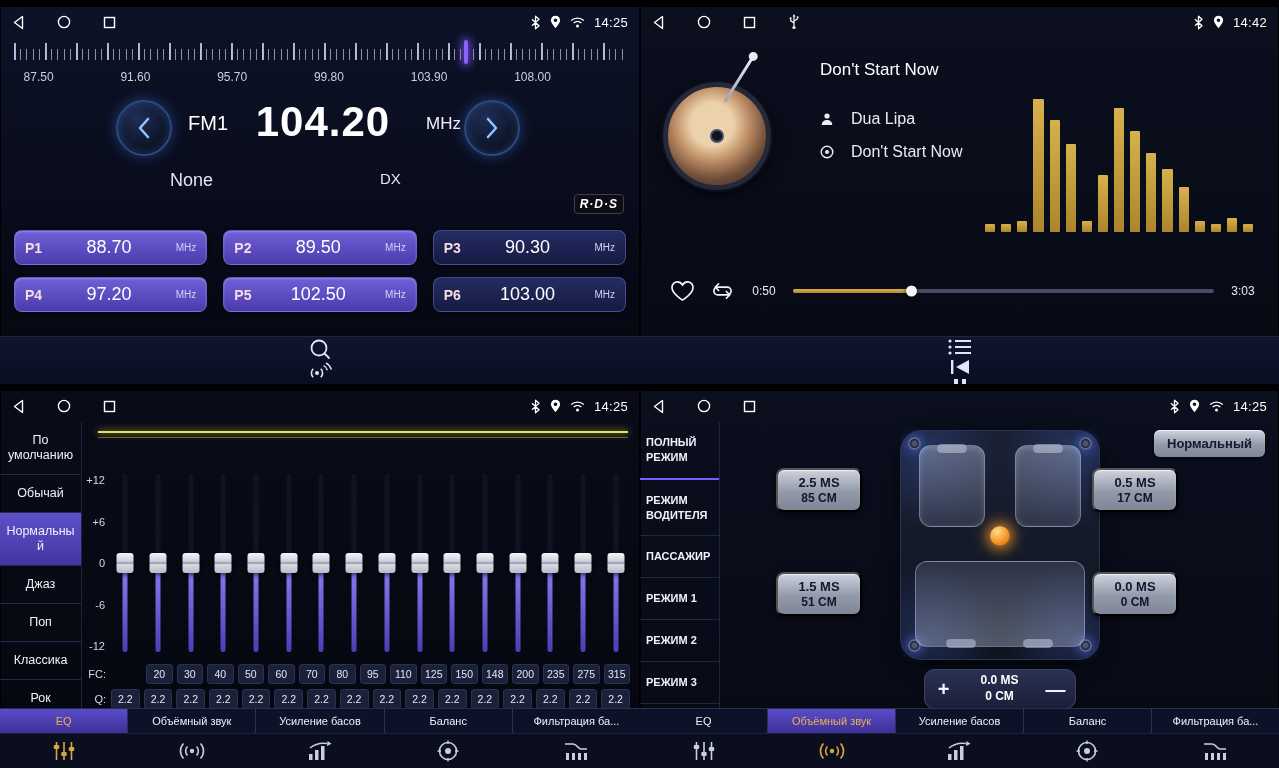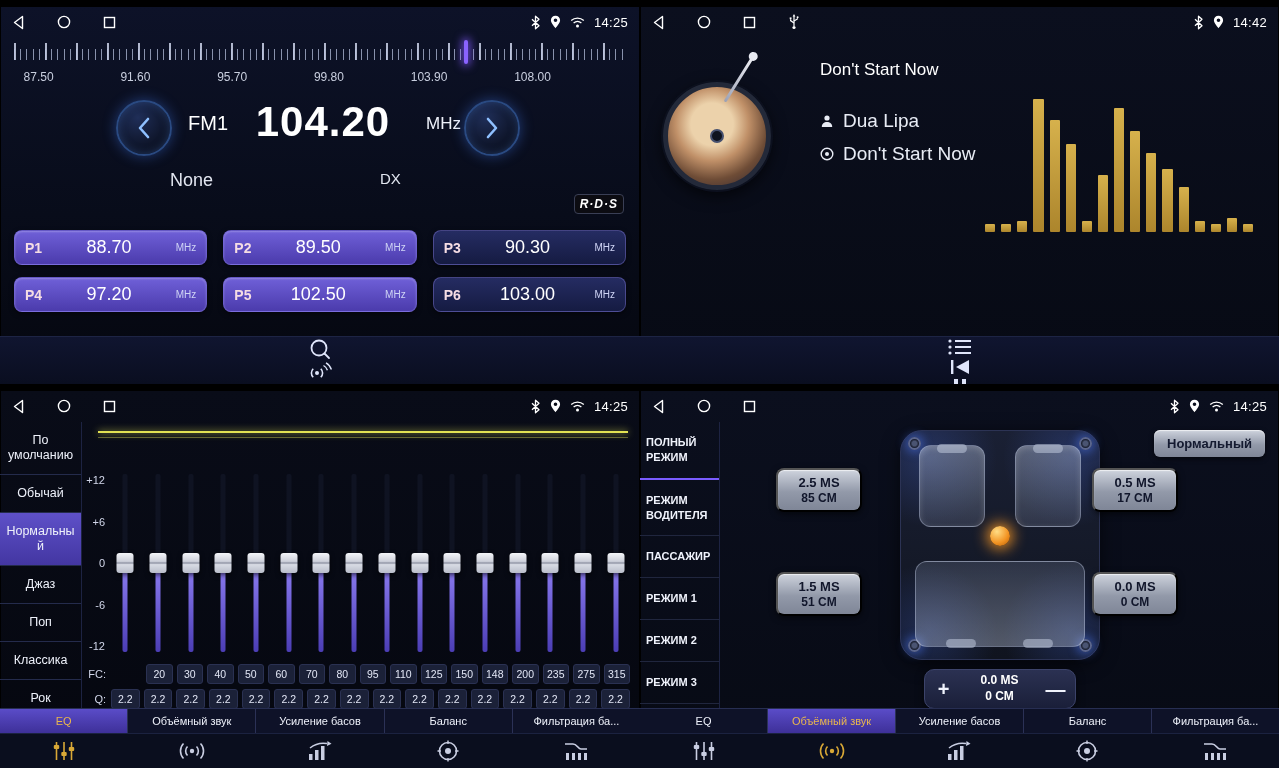--- a/index.html
+++ b/index.html
@@ -64,21 +64,21 @@
   
   .disc { position:absolute; left:23px; top:76px; width:108px; height:108px; border-radius:50%;
      background:radial-gradient(circle at 45% 38%, #ecd2ab 0 26%, #c09068 45%, #6e4c36 68%, #262030 100%);
      border:5px solid #232939; box-shadow:0 0 0 2px #0c101e, 0 5px 16px rgba(0,0,0,.7); }
   .disc::after { content:''; position:absolute; left:50%; top:50%; width:10px; height:10px; transform:translate(-50%,-50%);
      border-radius:50%; background:#10141f; border:2px solid #46506e; }
   .tonearm { position:absolute; left:112px; top:50px; width:3px; height:54px; border-radius:2px;
      background:linear-gradient(180deg,#f2f3f7,#9aa0b4); transform:rotate(32deg); transform-origin:top center; }
   .tonearm::before { content:''; position:absolute; left:-3px; top:-4px; width:9px; height:9px; border-radius:50%; background:#e8eaf2; }
   .np-title { position:absolute; left:180px; top:54px; font-size:17px; color:#fff; }
-  .np-row { position:absolute; left:180px; display:flex; align-items:center; gap:9px; font-size:19px; color:#e8ecf5; }
+  .np-row { position:absolute; left:180px; display:flex; align-items:center; gap:17px; font-size:16px; color:#e8ecf5; }
   .np-artist-row { top:104px; } .np-album-row { top:137px; }
   .spectrum { position:absolute; left:345px; top:90px; width:268px; height:136px; display:flex; align-items:flex-end; gap:6px; }
   .sbar { flex:1; min-height:6px; height:calc(var(--v) * 1%); border-radius:1px;
      background:linear-gradient(180deg,#d6b14c 0%,#ac852c 100%); }
   .np-progress { position:absolute; left:0; right:0; top:268px; height:34px; display:flex; align-items:center; padding:0 22px 0 30px; gap:15px; }
   .pbtn { background:none; border:none; cursor:pointer; display:flex; align-items:center; }
   .ptime { font-size:12px; color:#e8ecf5; min-width:28px; text-align:center; }
   .pbar { position:relative; flex:1; height:4px; border-radius:2px; background:#454b63; cursor:pointer; }
   .pfill { position:absolute; left:0; top:0; bottom:0; width:var(--pct); border-radius:2px; background:linear-gradient(180deg,#d8b050,#b3892e); }
   .pthumb { position:absolute; top:50%; left:calc(var(--pct) - 5px); width:11px; height:11px; transform:translateY(-50%);
@@ -410,20 +410,41 @@
         <div class="sbar" style="--v: 74;"></div>
         <div class="sbar" style="--v: 58;"></div>
         <div class="sbar" style="--v: 46;"></div>
         <div class="sbar" style="--v: 33;"></div>
         <div class="sbar" style="--v: 8;"></div>
         <div class="sbar" style="--v: 6;"></div>
         <div class="sbar" style="--v: 10;"></div>
         <div class="sbar" style="--v: 6;"></div>
       </div>
 
+    <div class="np-progress">
+      <button class="pbtn">
+          <svg width="25" height="22" viewBox="0 0 26 23">
+            <path d="M13 21 C13 21 2 14.5 2 7.8 C2 4.3 4.8 2 7.6 2 C9.9 2 11.9 3.3 13 5.2 C14.1 3.3 16.1 2 18.4 2 C21.2 2 24 4.3 24 7.8 C24 14.5 13 21 13 21 Z" fill="none" stroke="#f2f4fa" stroke-width="1.7"></path>
+          </svg>
+        </button>
+      <button class="pbtn">
+          <svg width="25" height="20" viewBox="0 0 26 20">
+            <path d="M6 6 H18 C20.2 6 22 7.8 22 10 C22 11.2 21.5 12.2 20.7 13" fill="none" stroke="#f2f4fa" stroke-width="1.7" stroke-linecap="round"></path>
+            <path d="M9 2.5 L5.5 6 L9 9.5" fill="none" stroke="#f2f4fa" stroke-width="1.7" stroke-linecap="round" stroke-linejoin="round"></path>
+            <path d="M20 14 H8 C5.8 14 4 12.2 4 10 C4 8.8 4.5 7.8 5.3 7" fill="none" stroke="#f2f4fa" stroke-width="1.7" stroke-linecap="round"></path>
+            <path d="M17 10.5 L20.5 14 L17 17.5" fill="none" stroke="#f2f4fa" stroke-width="1.7" stroke-linecap="round" stroke-linejoin="round"></path>
+          </svg>
+        </button>
+      <span class="ptime">0:50</span>
+      <div class="pbar" style="--pct: 28%;">
+        <div class="pfill"></div>
+        <div class="pthumb"></div>
+      </div>
+      <span class="ptime">3:03</span>
+    </div>
 
     <div class="toolbar">
       <button class="tb">
           <svg width="26" height="20" viewBox="0 0 26 20">
             <circle cx="3" cy="4" r="1.6" fill="currentColor"></circle>
             <rect x="8" y="3" width="16" height="2" fill="currentColor"></rect>
             <circle cx="3" cy="10" r="1.6" fill="currentColor"></circle>
             <rect x="8" y="9" width="16" height="2" fill="currentColor"></rect>
             <circle cx="3" cy="16" r="1.6" fill="currentColor"></circle>
             <rect x="8" y="15" width="16" height="2" fill="currentColor"></rect>

